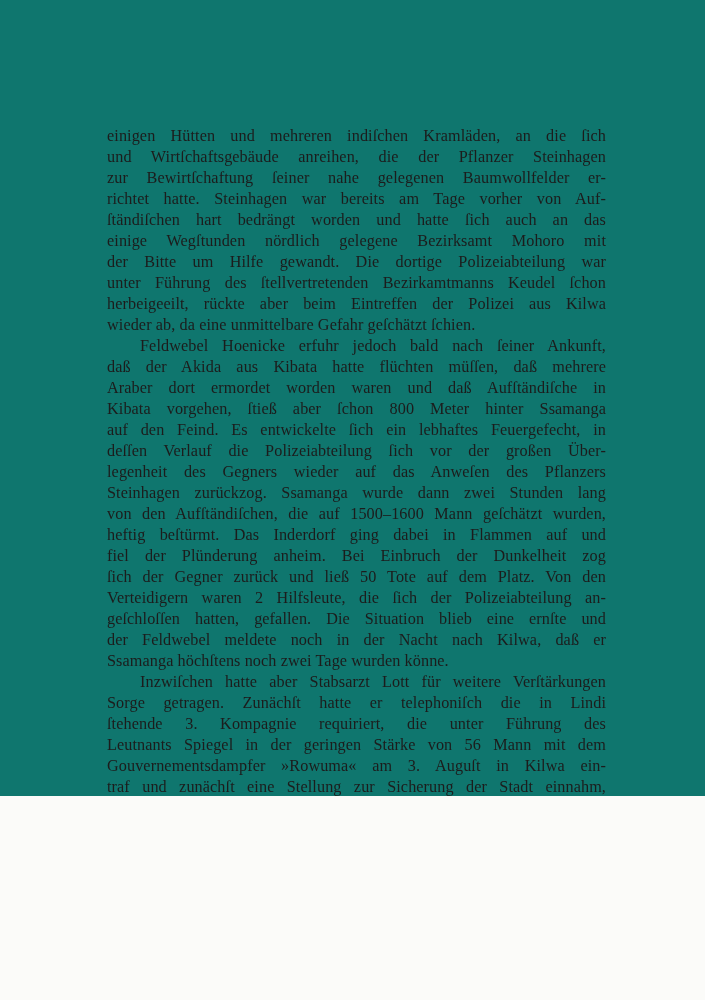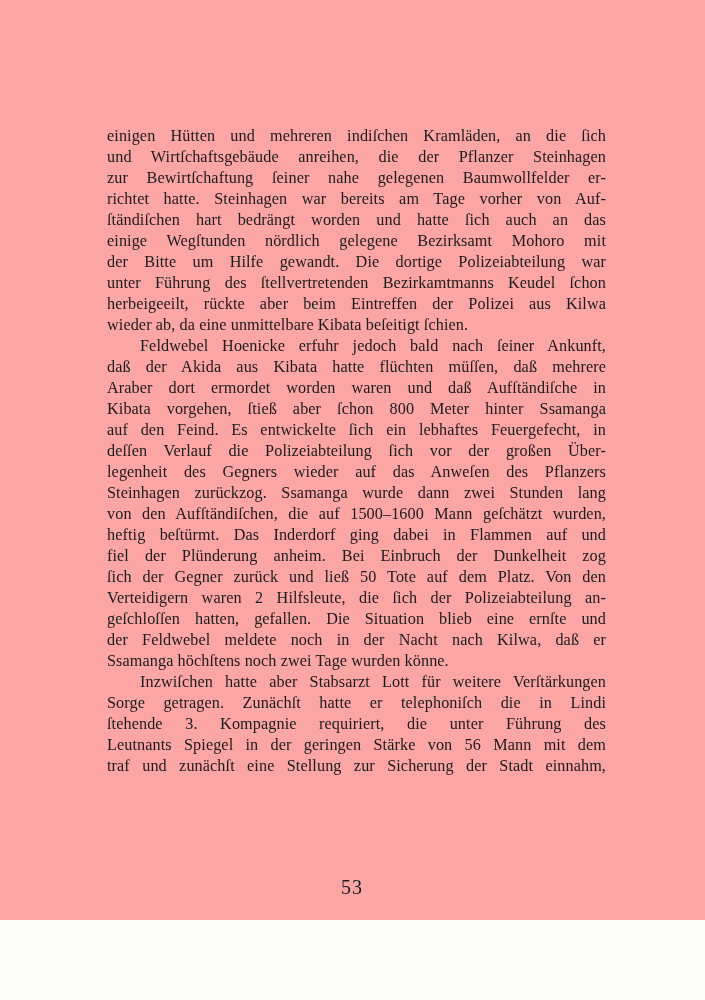--- a/index.html
+++ b/index.html
@@ -4,22 +4,22 @@
 <title>Scanned book page</title>
 <style>
   html, body {
     margin: 0;
     padding: 0;
     background: #fbfbf9;
   }
   .page {
     position: relative;
     width: 705px;
-    height: 920px;
-    background: #fca5a5;
+    height: 796px;
+    background: #0f766e;
     color: #1c1c1c;
     font-family: "Liberation Serif", "DejaVu Serif", serif;
     overflow: hidden;
   }
   .textblock {
     position: absolute;
     left: 107px;
     top: 126px;
     width: 499px;
   }
@@ -65,21 +65,21 @@
     <div class="para">
       <div class="line">einigen Hütten und mehreren indiſchen Kramläden, an die ſich</div>
       <div class="line">und Wirtſchaftsgebäude anreihen, die der Pflanzer Steinhagen</div>
       <div class="line">zur Bewirtſchaftung ſeiner nahe gelegenen Baumwollfelder er-</div>
       <div class="line">richtet hatte.  Steinhagen war bereits am Tage vorher von Auf-</div>
       <div class="line">ſtändiſchen hart bedrängt worden und hatte ſich auch an das</div>
       <div class="line">einige Wegſtunden nördlich gelegene Bezirksamt Mohoro mit</div>
       <div class="line">der Bitte um Hilfe gewandt.  Die dortige Polizeiabteilung war</div>
       <div class="line">unter Führung des ſtellvertretenden Bezirkamtmanns Keudel ſchon</div>
       <div class="line">herbeigeeilt, rückte aber beim Eintreffen der Polizei aus Kilwa</div>
-      <div class="line lastline">wieder ab, da eine unmittelbare Kibata beſeitigt ſchien.</div>
+      <div class="line lastline">wieder ab, da eine unmittelbare Gefahr geſchätzt ſchien.</div>
     </div>
 
     <div class="para">
       <div class="line indent">Feldwebel Hoenicke erfuhr jedoch bald nach ſeiner Ankunft,</div>
       <div class="line">daß der Akida aus Kibata hatte flüchten müſſen, daß mehrere</div>
       <div class="line">Araber dort ermordet worden waren und daß Aufſtändiſche in</div>
       <div class="line">Kibata vorgehen, ſtieß aber ſchon 800 Meter hinter Ssamanga</div>
       <div class="line">auf den Feind. Es entwickelte ſich ein lebhaftes Feuergefecht, in</div>
       <div class="line">deſſen Verlauf die Polizeiabteilung ſich vor der großen Über-</div>
       <div class="line">legenheit des Gegners wieder auf das Anweſen des Pflanzers</div>
@@ -92,20 +92,21 @@
       <div class="line">geſchloſſen hatten, gefallen.  Die Situation blieb eine ernſte und</div>
       <div class="line">der Feldwebel meldete noch in der Nacht nach Kilwa, daß er</div>
       <div class="line lastline">Ssamanga höchſtens noch zwei Tage wurden könne.</div>
     </div>
 
     <div class="para">
       <div class="line indent">Inzwiſchen hatte aber Stabsarzt Lott für weitere Verſtärkungen</div>
       <div class="line">Sorge getragen.  Zunächſt hatte er telephoniſch die in Lindi</div>
       <div class="line">ſtehende 3. Kompagnie requiriert, die unter Führung des</div>
       <div class="line">Leutnants Spiegel in der geringen Stärke von 56 Mann mit dem</div>
+      <div class="line">Gouvernementsdampfer »Rowuma« am 3. Auguſt in Kilwa ein-</div>
       <div class="line">traf und zunächſt eine Stellung zur Sicherung der Stadt einnahm,</div>
     </div>
 
   </div>
 
   <div class="page-number">53</div>
 
 </div>
 
 </body></html>

